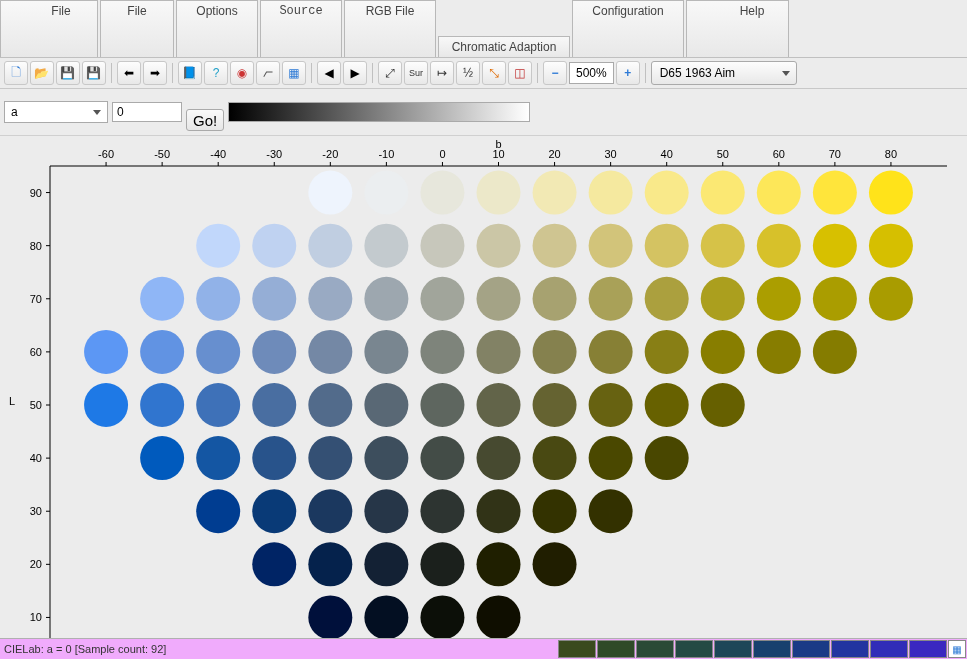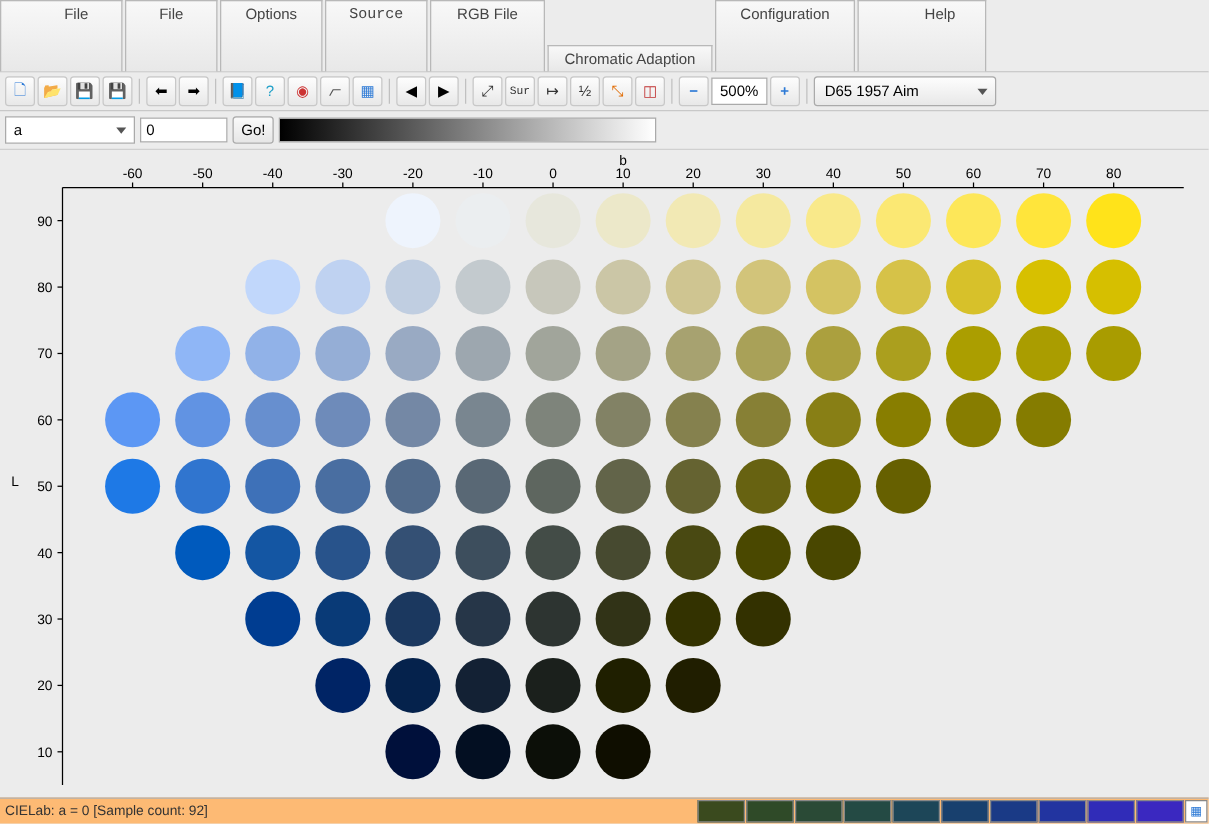--- a/index.html
+++ b/index.html
@@ -9,25 +9,25 @@
   .menubar .menu:first-child{margin-left:0;}
   .toolbar{display:flex;align-items:center;background:#ececec;padding:3px 4px;border-bottom:1px solid #c8c8c8;gap:2px;}
   .tb-btn{width:22px;height:22px;border:1px solid #c8c8c8;border-radius:3px;background:linear-gradient(#fdfdfd,#e8e8e8);display:flex;align-items:center;justify-content:center;cursor:default;}
   .tb-sep{width:1px;height:20px;background:#c0c0c0;margin:0 3px;}
   .zoom-box{border:1px solid #aaa;background:#fff;height:20px;padding:0 6px;display:flex;align-items:center;font-size:12px;}
   .combo{border:1px solid #aaa;background:linear-gradient(#fdfdfd,#e8e8e8);height:22px;display:flex;align-items:center;padding:0 6px 0 8px;border-radius:3px;cursor:default;gap:8px;}
   .combo .caret{margin-left:auto;}
   .row2{display:flex;align-items:center;padding:4px 4px;gap:4px;border-bottom:1px solid #d0d0d0;}
   .row2 .sel{border:1px solid #aaa;background:#fff;height:20px;width:90px;display:flex;align-items:center;padding:0 6px;justify-content:space-between;}
   .row2 input{border:1px solid #aaa;height:20px;width:70px;padding:0 4px;font-size:12px;box-sizing:border-box;}
-  .row2 .go{border:1px solid #aaa;border-radius:3px;background:linear-gradient(#fafafa,#e6e6e6);height:22px;padding:0 6px;font-size:12px;cursor:default;}
+  .row2 .go{border:1px solid #aaa;border-radius:3px;background:linear-gradient(#fafafa,#e6e6e6);height:22px;padding:0 6px;font-size:15px;cursor:default;margin-top:16px;}
   .grad{height:18px;flex:0 0 300px;border:1px solid #aaa;background:linear-gradient(90deg,#000 0%,#fff 100%);}
   .plot-wrap{flex:1;position:relative;background:#ececec;}
   svg{display:block;}
-  .status{position:absolute;left:0;right:0;bottom:0;height:20px;border-top:1px solid #b0b0b0;background:#fdba74;display:flex;align-items:center;font-size:11px;padding-left:4px;color:#333;}
+  .status{position:absolute;left:0;right:0;bottom:0;height:20px;border-top:1px solid #b0b0b0;background:#f0abfc;display:flex;align-items:center;font-size:11px;padding-left:4px;color:#333;}
   .swatches{margin-left:auto;display:flex;align-items:center;height:100%;}
   .swatches div{width:36px;height:16px;border:1px solid #888;margin-right:1px;}
   .axis-line{stroke:#000;stroke-width:1;}
   .tick-text{font-size:11px;fill:#000;}
   .axis-label{font-size:11px;fill:#000;}
   .caret{width:0;height:0;border-left:4px solid transparent;border-right:4px solid transparent;border-top:5px solid #555;display:inline-block;}
 </style>
 </head>
 <body>
 
@@ -63,33 +63,33 @@
       <span class="tb-btn" style="color: rgb(45, 122, 214);">▦</span>
     </span>
   <span class="tb-sep"></span>
   <span id="tb-arrow" style="display: inline-flex; gap: 2px;">
       <span class="tb-btn" style="color: rgb(0, 0, 0);">◀</span>
       <span class="tb-btn" style="color: rgb(0, 0, 0);">▶</span>
     </span>
   <span class="tb-sep"></span>
   <span id="tb-fit" style="display: inline-flex; gap: 2px;">
       <span class="tb-btn" style="color: rgb(51, 51, 51);">⤢</span>
-      <span class="tb-btn" style="color: rgb(51, 51, 51); font-size: 9px; font-family: Liberation Mono, monospace;">Sur</span>
+      <span class="tb-btn" style="color: rgb(51, 51, 51); font-size: 9px;">Sur</span>
       <span class="tb-btn" style="color: rgb(51, 51, 51);">↦</span>
       <span class="tb-btn" style="color: rgb(51, 51, 51);">½</span>
       <span class="tb-btn" style="color: rgb(224, 106, 0);">⤡</span>
       <span class="tb-btn" style="color: rgb(192, 51, 51);">◫</span>
     </span>
   <span class="tb-sep"></span>
   <span class="tb-btn" style="color:#2d7ad6;font-weight:bold">−</span>
   <span class="zoom-box">500%</span>
   <span class="tb-btn" style="color:#2d7ad6;font-weight:bold">+</span>
   <span class="tb-sep"></span>
   <div class="combo" style="width:130px">
-    <span>D65 1957 Aim</span>
+    <span>D65 1963 Aim</span>
     <span class="caret"></span>
   </div>
 </div>
 
 <div class="row2">
   <div class="sel">
     <span>a</span>
     <span class="caret"></span>
   </div>
   <input value="0" style="">

